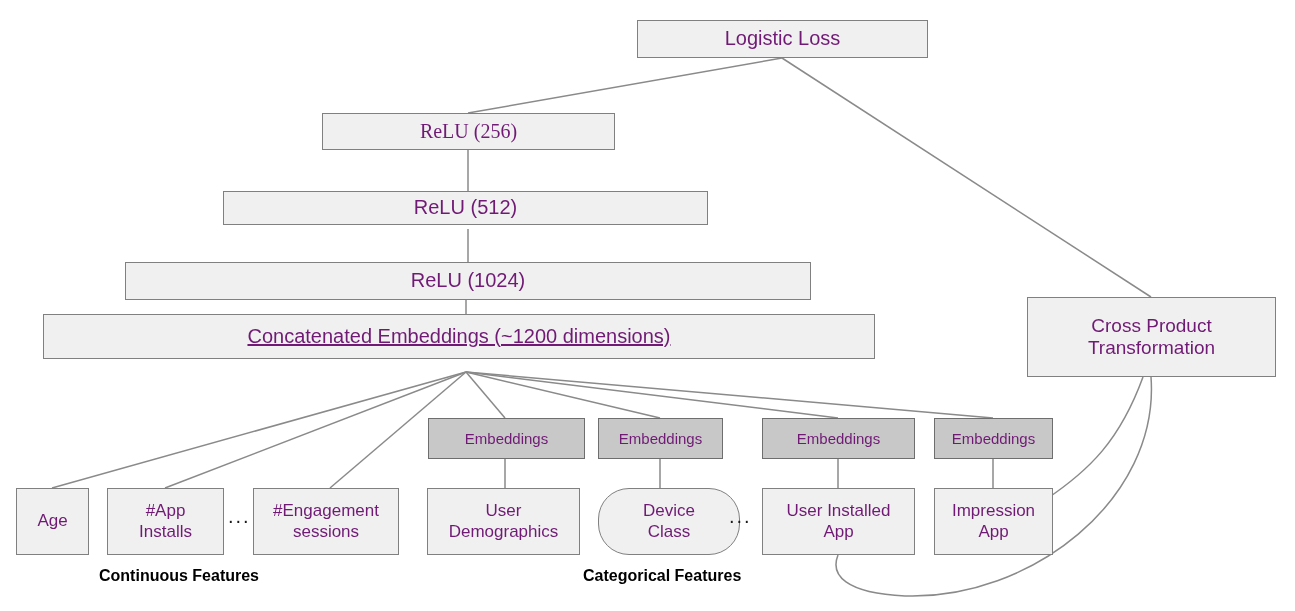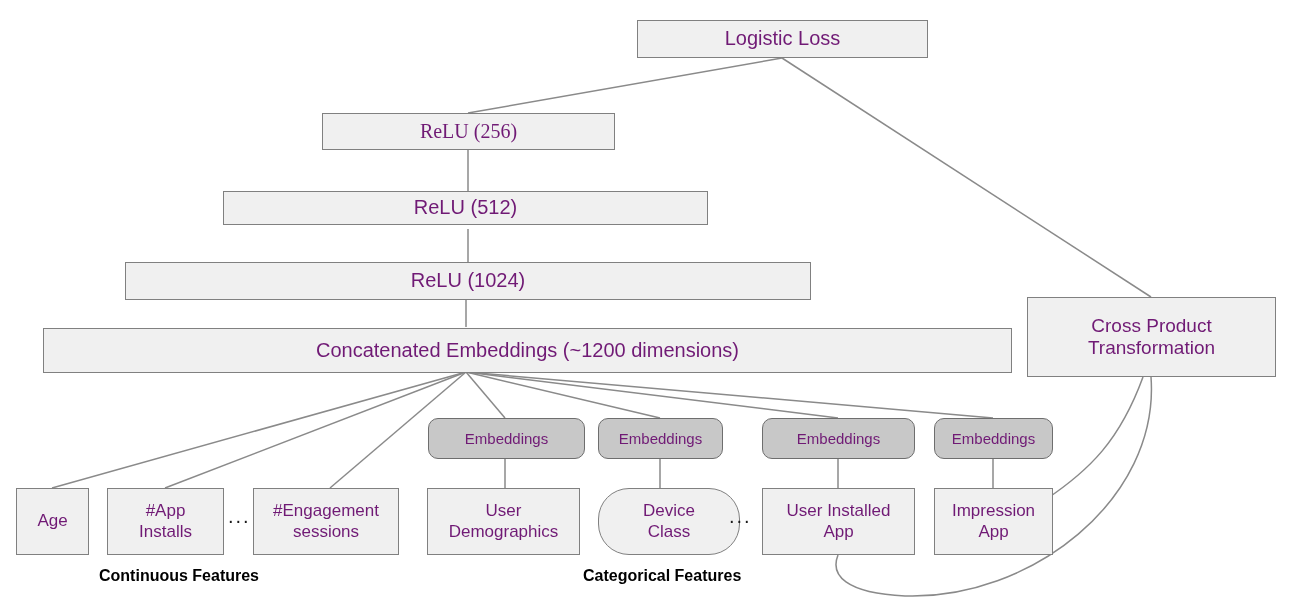--- a/index.html
+++ b/index.html
@@ -2,21 +2,21 @@
 <html><head>
 <meta charset="utf-8">
 <style>
   html,body{margin:0;padding:0;background:#ffffff;}
   body{font-family:"Liberation Sans", sans-serif;color:#000;}
   #stage{position:relative;width:1295px;height:611px;background:#fff;overflow:hidden;}
   #wires{position:absolute;left:0;top:0;width:1295px;height:611px;pointer-events:none;}
   .node{position:absolute;box-sizing:border-box;display:flex;align-items:center;
         justify-content:center;text-align:center;line-height:1.18;
         border:1.6px solid #808080;background:#f0f0f0;color:#701a75;}
-  .node.dark{background:#c8c8c8;border-color:#6e6e6e;border-radius:10px;}
+  .node.dark{background:#c8c8c8;border-color:#6e6e6e;}
   .lbl{position:absolute;font-weight:bold;white-space:nowrap;}
   .dots{position:absolute;white-space:nowrap;letter-spacing:2px;color:#1a1a1a;}
   .t20{font-size:20px;}
   .t19{font-size:19px;}
   .t17{font-size:17px;}
   .t15{font-size:15px;}
   .t16{font-size:16px;}
 </style>
 </head>
 <body>
@@ -60,21 +60,21 @@
   <div class="node t20" style="left:322px;top:113px;width:293px;height:37px;font-family:Liberation Serif, serif;">
     <span>ReLU (256)</span>
   </div>
   <div class="node t20" style="left:223px;top:191px;width:485px;height:34px;">
     <span>ReLU (512)</span>
   </div>
   <div class="node t20" style="left:125px;top:262px;width:686px;height:38px;">
     <span>ReLU (1024)</span>
   </div>
 
-  <div class="node t20" style="left:43px;top:328px;width:969px;height:45px;">
+  <div class="node t20" style="left:43px;top:314px;width:832px;height:45px;text-decoration:underline;">
     <span>Concatenated Embeddings (~1200 dimensions)</span>
   </div>
 
   <div class="node t19" style="left:1027px;top:297px;width:249px;height:80px;flex-direction:column;">
     <span>Cross Product</span>
     <span>Transformation</span>
   </div>
 
   <div class="node dark t15" style="left:428px;top:418px;width:157px;height:41px;">
     <span>Embeddings</span>

